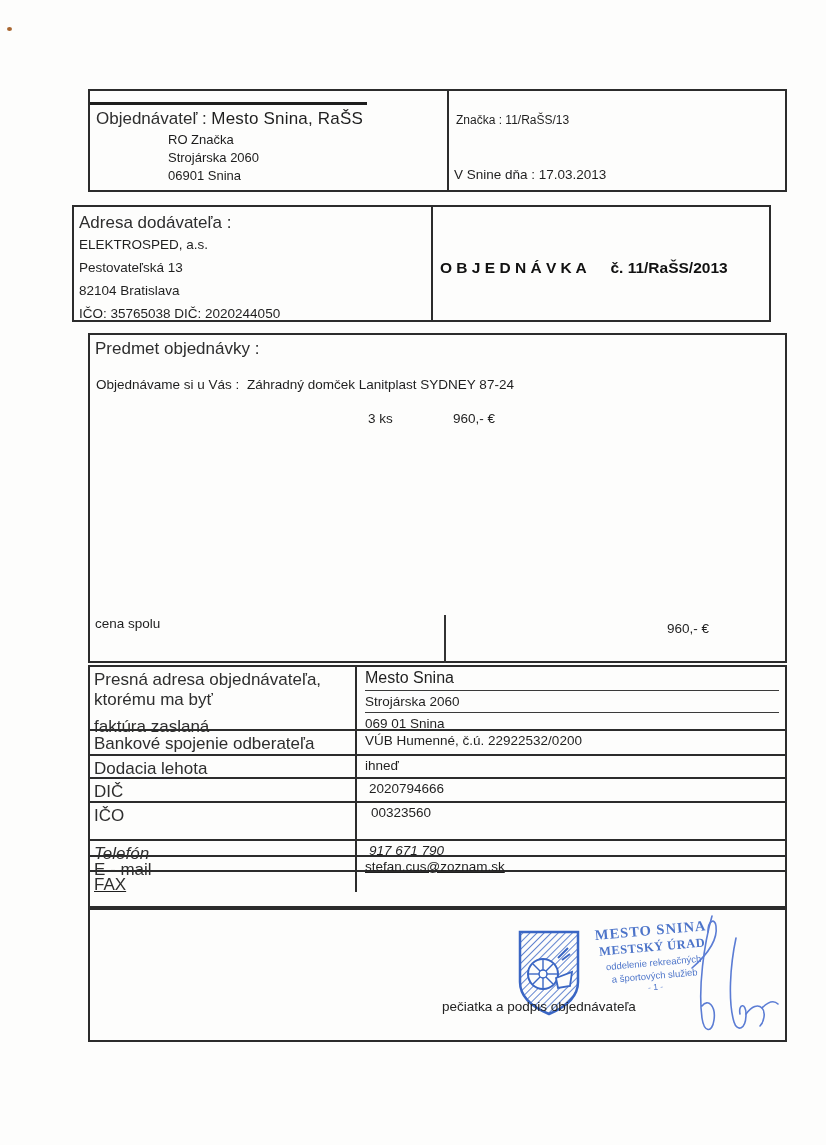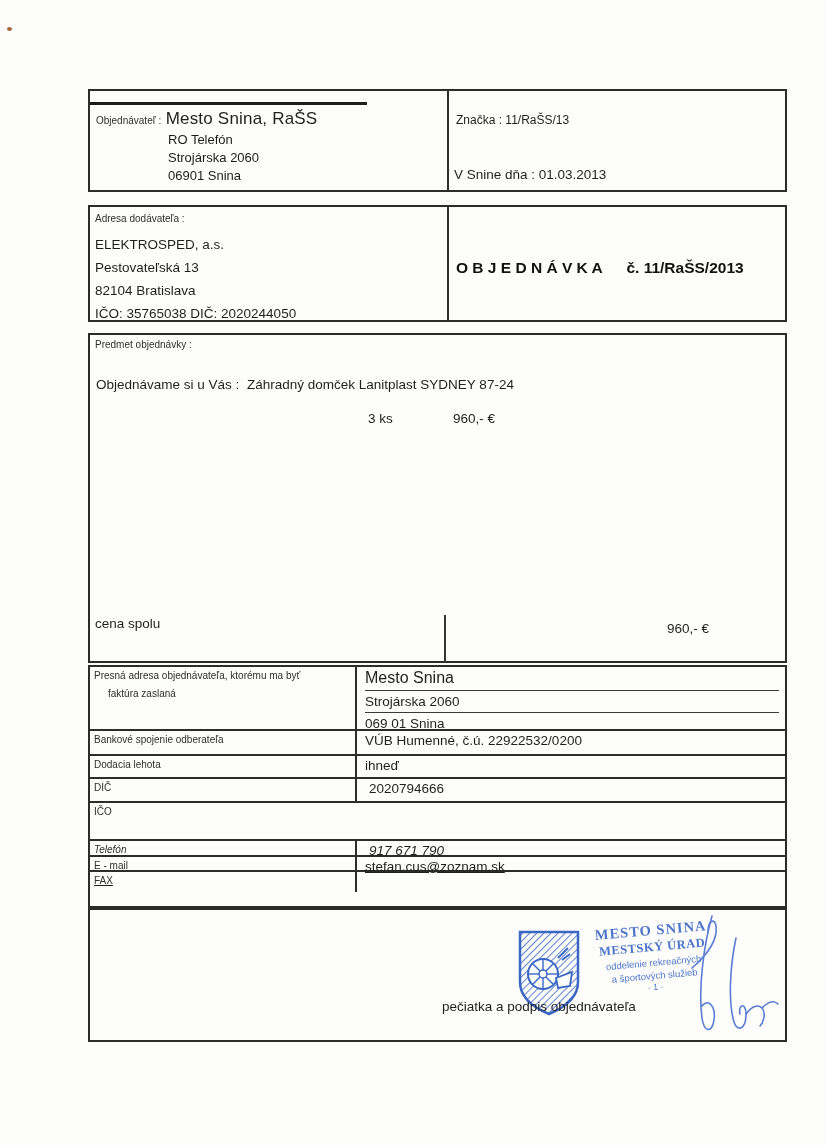--- a/index.html
+++ b/index.html
@@ -6,35 +6,35 @@
   body{
     width:826px;height:1145px;
     background:#fbfbf9;
     font-family:"Liberation Sans", sans-serif;
     color:#1f1f1f;
     position:relative;
     overflow:hidden;
   }
   .page{position:absolute;inset:0;background:#fdfdfc;}
   .box{position:absolute;border:2px solid #2c2c2c;background:transparent;box-sizing:border-box;}
-  .smalllabel{font-size:10px;color:#2e2e2e;}
+  .smalllabel{font-size:17px;color:#2e2e2e;}
   .bodytext{font-size:13px;color:#1c1c1c;}
   
   .scan-dot{position:absolute;left:7px;top:27px;width:5px;height:4px;background:#a8652f;border-radius:50%;}
   
   .b1{left:88px;top:89px;width:699px;height:103px;}
   .b1 .divider{position:absolute;left:357px;top:0;bottom:0;width:2px;background:#2c2c2c;}
   .overline{position:absolute;left:0px;top:11px;width:277px;height:3px;background:#1d1d1d;}
   .orderer-row{position:absolute;left:6px;top:18px;white-space:nowrap;}
   .orderer-name{font-size:17px;letter-spacing:.2px;}
   .orderer-addr{position:absolute;left:78px;top:40px;line-height:18px;}
   .znacka{position:absolute;left:366px;top:22px;font-size:12px;}
   .placedate{position:absolute;left:364px;top:76px;font-size:13.5px;}
   
-  .b2{left:88px;top:205px;width:699px;height:117px;}
+  .b2{left:72px;top:205px;width:699px;height:117px;}
   .b2 .divider{position:absolute;left:357px;top:0;bottom:0;width:2px;background:#2c2c2c;}
   .suppl-label{position:absolute;left:5px;top:6px;}
   .suppl-lines{position:absolute;left:5px;top:26px;line-height:23px;font-size:13.5px;}
   .order-heading{position:absolute;left:366px;top:52px;font-size:15.5px;font-weight:bold;white-space:nowrap;color:#111;}
   .order-heading .num{margin-left:20px;margin-top:36px;}
   
   .b3{left:88px;top:333px;width:699px;height:330px;}
   .subject-label{position:absolute;left:5px;top:4px;}
   .subject-intro{position:absolute;left:6px;top:42px;font-size:13.5px;}
   .subject-item{position:absolute;left:157px;top:42px;font-size:13.5px;}
@@ -73,26 +73,26 @@
   <div class="scan-dot"></div>
 
   <div class="box b1">
     <div class="overline"></div>
     <div class="divider"></div>
     <div class="orderer-row">
       <span class="smalllabel">Objednávateľ :</span>
       <span class="orderer-name">Mesto Snina, RaŠS</span>
     </div>
     <div class="orderer-addr bodytext">
-      <div>RO Telefón</div>
+      <div>RO Značka</div>
       <div>Strojárska 2060</div>
       <div>06901 Snina</div>
     </div>
     <div class="znacka">Značka : 11/RaŠS/13</div>
-    <div class="placedate">V Snine  dňa   : 01.03.2013</div>
+    <div class="placedate">V Snine  dňa   : 17.03.2013</div>
   </div>
 
   <div class="box b2">
     <div class="divider"></div>
     <div class="suppl-label smalllabel">Adresa dodávateľa :</div>
     <div class="suppl-lines">
       <div>ELEKTROSPED, a.s.</div>
       <div>Pestovateľská 13</div>
       <div>82104 Bratislava</div>
       <div>IČO: 35765038  DIČ: 2020244050</div>
@@ -111,21 +111,21 @@
     <div class="subject-price">960,- €</div>
     <div class="total-label">cena spolu</div>
     <div class="total-price">960,-  €</div>
     <div class="stub-line"></div>
   </div>
 
   <div class="box tbl">
     <div class="trow" style="height:64px;">
       <div class="tlabel smalllabel">
         <div>Presná adresa objednávateľa, ktorému ma byť</div>
-        <div style="margin-top:7px;margin-left:14px;">faktúra zaslaná</div>
+        <div style="margin-top:7px;margin-left:0;">faktúra zaslaná</div>
       </div>
       <div class="tvalue" style="padding:0 6px 0 8px;">
         <div class="vline sep vname">Mesto Snina</div>
         <div class="vline sep vaddr">Strojárska 2060</div>
         <div class="vline vaddr">069 01 Snina</div>
       </div>
     </div>
     <div class="trow" style="height:25px;">
       <div class="tlabel smalllabel">Bankové spojenie odberateľa</div>
       <div class="tvalue">VÚB Humenné, č.ú. 22922532/0200</div>
@@ -133,20 +133,21 @@
     <div class="trow" style="height:23px;">
       <div class="tlabel smalllabel">Dodacia lehota</div>
       <div class="tvalue">ihneď</div>
     </div>
     <div class="trow" style="height:24px;">
       <div class="tlabel smalllabel">DIČ</div>
       <div class="tvalue" style="padding-left:12px;">2020794666</div>
     </div>
     <div class="trow" style="height:38px;">
       <div class="tlabel smalllabel">IČO</div>
+      <div class="tvalue" style="padding-left:14px;">00323560</div>
     </div>
     <div class="trow" style="height:16px;font-style:italic;">
       <div class="tlabel smalllabel">Telefón</div>
       <div class="tvalue" style="padding-left:12px;">917 671 790</div>
     </div>
     <div class="trow" style="height:15px;">
       <div class="tlabel smalllabel">E - mail</div>
       <div class="tvalue underlined">stefan.cus@zoznam.sk</div>
     </div>
     <div class="trow" style="height:20px;text-decoration:underline;">

